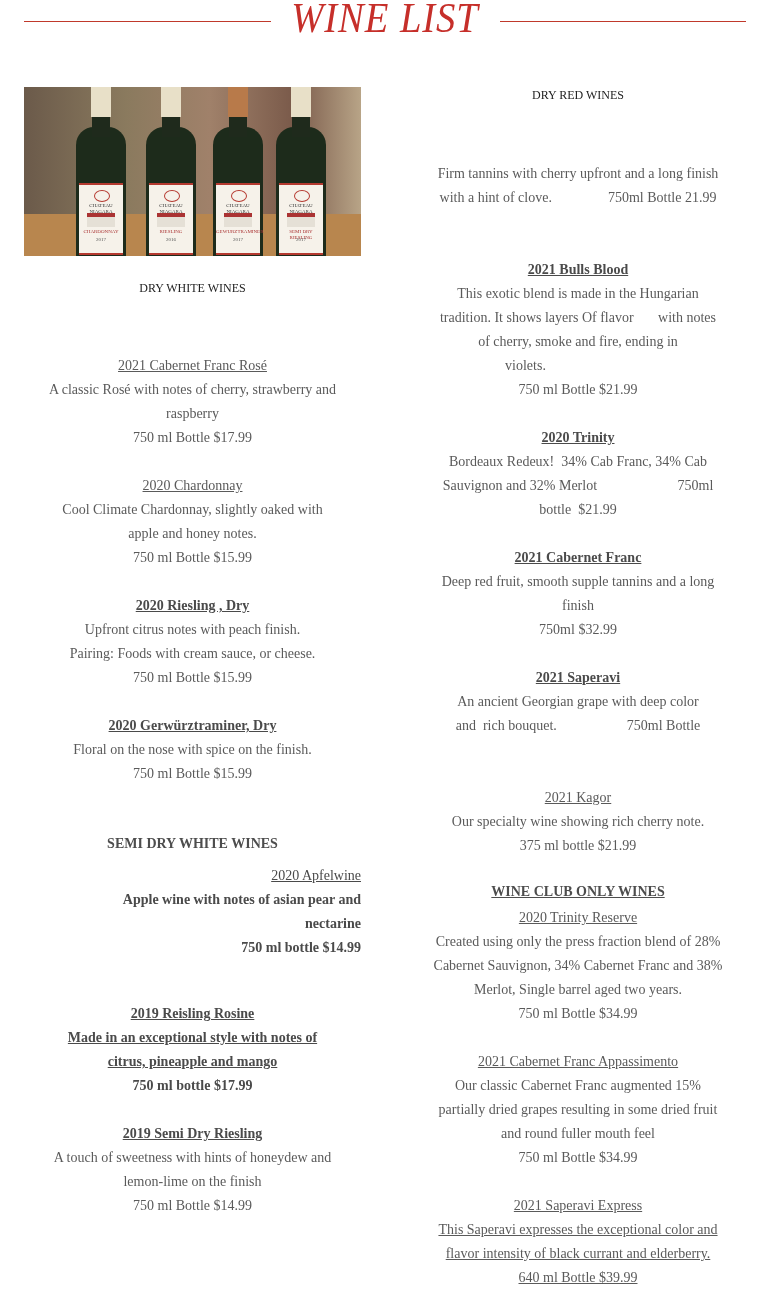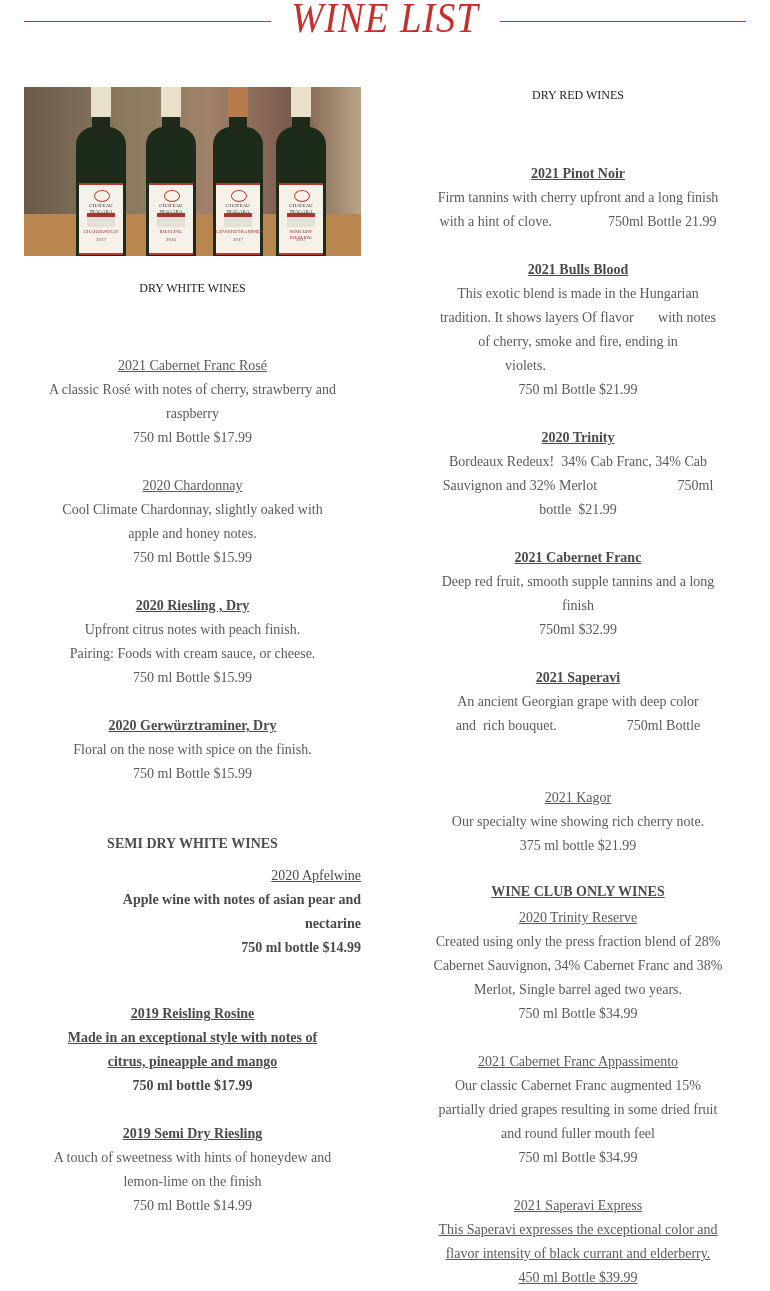--- a/index.html
+++ b/index.html
@@ -148,21 +148,20 @@
 <div class="wine" style="left:24px;width:337px;top:1122px;">
   <span class="name bold dark">2019 Semi Dry Riesling</span>
   <span class="line">A touch of sweetness with hints of honeydew and</span>
   <span class="line">lemon-lime on the finish</span>
   <span class="line">750 ml Bottle $14.99</span>
 </div>
 
 <div class="section-title" style="left:410px;width:336px;top:88px;">DRY RED WINES</div>
 
 <div class="wine" style="left:410px;width:336px;top:162px;">
-  <span class="name bold dark">2021  Pinot Noir</span>
   <span class="line">Firm tannins with cherry upfront and a long finish</span>
   <span class="line">with a hint of clove.                750ml Bottle 21.99</span>
 </div>
 
 <div class="wine" style="left:410px;width:336px;top:258px;">
   <span class="name bold dark">2021 Bulls Blood</span>
   <span class="line">This exotic blend is made in the Hungarian</span>
   <span class="line">tradition. It shows layers Of flavor       with notes</span>
   <span class="line">of cherry, smoke and fire, ending in</span>
   <span class="line">violets.                              </span>
@@ -210,14 +209,14 @@
   <span class="line">Our classic Cabernet Franc augmented 15%</span>
   <span class="line">partially dried grapes resulting in some dried fruit</span>
   <span class="line">and round fuller mouth feel</span>
   <span class="line">750 ml Bottle $34.99</span>
 </div>
 
 <div class="wine" style="left:410px;width:336px;top:1194px;">
   <span class="name">2021 Saperavi Express</span>
   <span class="line ul">This Saperavi expresses the exceptional color and</span>
   <span class="line ul">flavor intensity of black currant and elderberry.</span>
-  <span class="line ul">450 ml Bottle $39.99</span>
+  <span class="line ul">640 ml Bottle $39.99</span>
 </div>
 
 </body></html>

